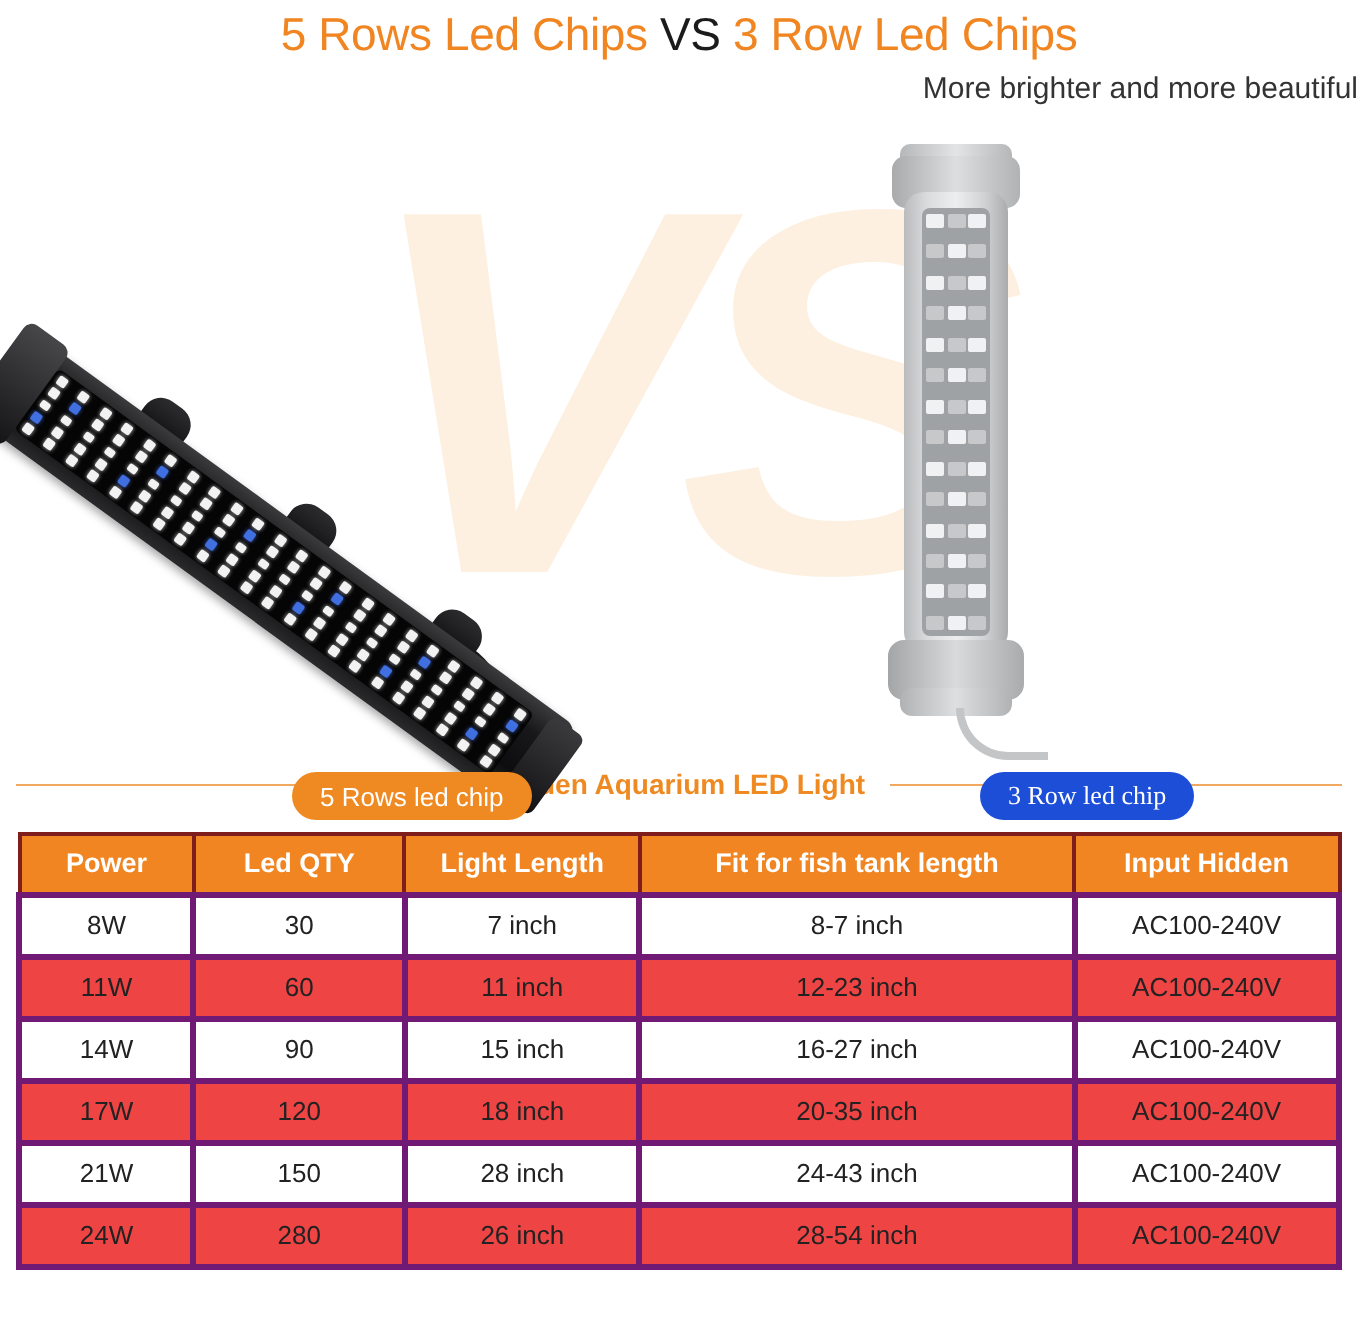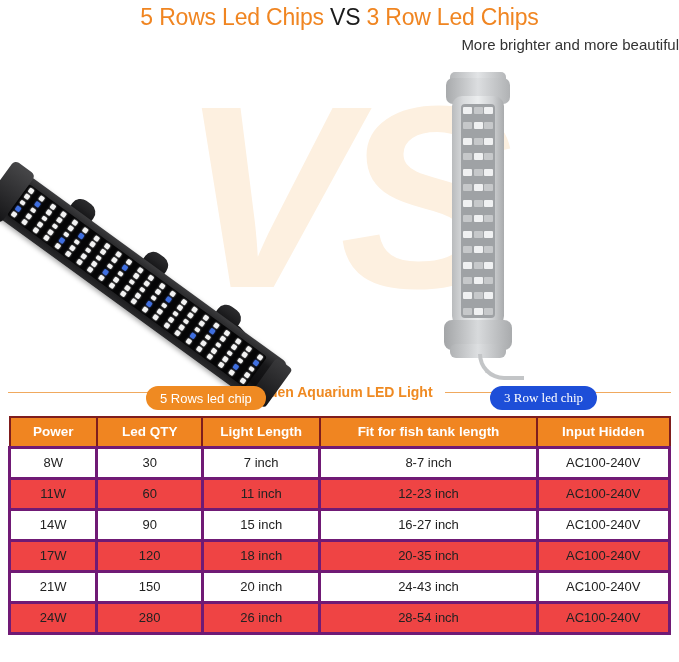--- a/index.html
+++ b/index.html
@@ -523,21 +523,21 @@
       <tr class="alt">
         <td>17W</td>
         <td>120</td>
         <td>18 inch</td>
         <td>20-35 inch</td>
         <td>AC100-240V</td>
       </tr>
       <tr>
         <td>21W</td>
         <td>150</td>
-        <td>20 inch</td>
+        <td>28 inch</td>
         <td>24-43 inch</td>
         <td>AC100-240V</td>
       </tr>
       <tr class="alt">
         <td>24W</td>
         <td>280</td>
         <td>26 inch</td>
         <td>28-54 inch</td>
         <td>AC100-240V</td>
       </tr>

